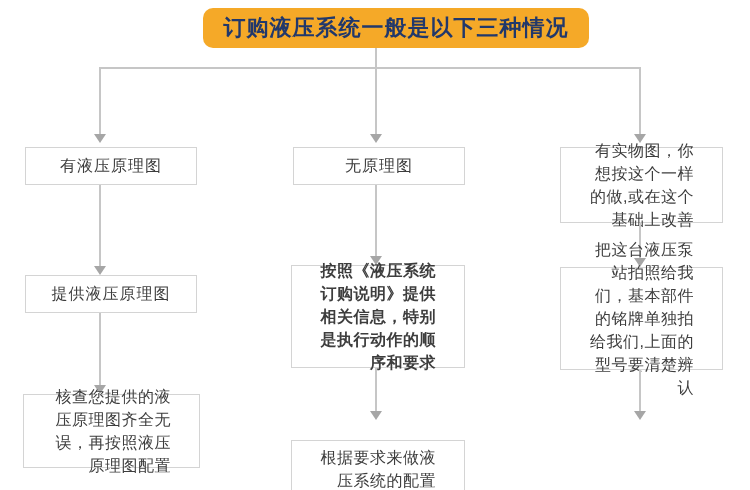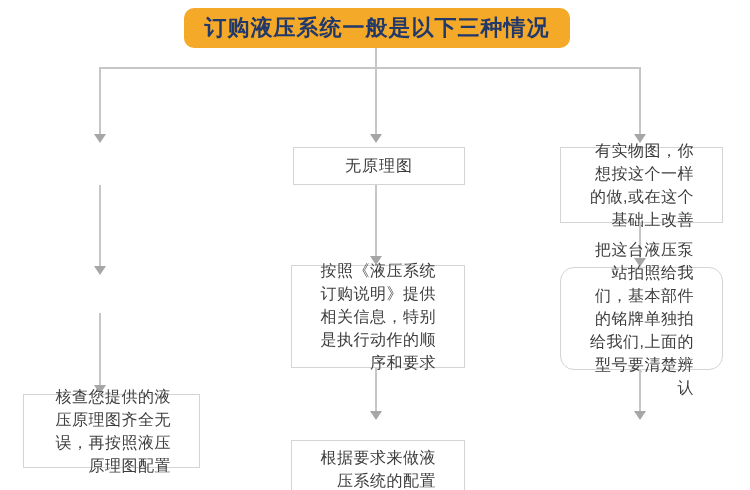--- a/index.html
+++ b/index.html
@@ -10,21 +10,21 @@
   }
   .canvas {
     position: relative;
     width: 750px;
     height: 490px;
     background: #ffffff;
     overflow: hidden;
   }
   .header {
     position: absolute;
-    left: 184px;
+    left: 203px;
     top: 8px;
     width: 386px;
     height: 40px;
     background: #F5A928;
     border-radius: 10px;
     display: flex;
     align-items: center;
     justify-content: center;
     color: #21386B;
     font-size: 22px;
@@ -83,34 +83,36 @@
 
   <div class="vline" style="left:375px; top:48px; height:20px;"></div>
   <div class="hline" style="left:99px; top:67px; width:542px;"></div>
   <div class="vline" style="left:99px;  top:67px; height:68px;"></div>
   <div class="vline" style="left:375px; top:67px; height:68px;"></div>
   <div class="vline" style="left:639px; top:67px; height:68px;"></div>
   <div class="arrowhead" style="left:94px;  top:134px;"></div>
   <div class="arrowhead" style="left:370px; top:134px;"></div>
   <div class="arrowhead" style="left:634px; top:134px;"></div>
 
+  <div class="box center" style="left:25px; top:147px; width:172px; height:38px;">有液压原理图</div>
   <div class="vline" style="left:99px; top:185px; height:81px;"></div>
   <div class="arrowhead" style="left:94px; top:266px;"></div>
+  <div class="box center" style="left:25px; top:275px; width:172px; height:38px;">提供液压原理图</div>
   <div class="vline" style="left:99px; top:313px; height:72px;"></div>
   <div class="arrowhead" style="left:94px; top:385px;"></div>
   <div class="box center" style="left:293px; top:147px; width:172px; height:38px;">无原理图</div>
 
   <div class="box multi" style="left:23px; top:394px; width:177px; height:74px;">核查您提供的液压原理图齐全无误，再按照液压原理图配置</div>
   <div class="vline" style="left:375px; top:185px; height:71px;"></div>
   <div class="arrowhead" style="left:370px; top:256px;"></div>
-  <div class="box multi" style="left:291px; top:265px; width:174px; height:103px;">按照《液压系统订购说明》提供相关信息，特别是执行动作的顺序和要求</div>
+  <div class="box multi" style="left:291px; top:265px; width:174px; height:103px;font-weight:bold;">按照《液压系统订购说明》提供相关信息，特别是执行动作的顺序和要求</div>
   <div class="vline" style="left:375px; top:368px; height:43px;"></div>
   <div class="arrowhead" style="left:370px; top:411px;"></div>
   <div class="box multi" style="left:291px; top:440px; width:174px; height:58px;">根据要求来做液压系统的配置</div>
 
   <div class="box multi" style="left:560px; top:147px; width:163px; height:76px;">有实物图，你想按这个一样的做,或在这个基础上改善</div>
   <div class="vline" style="left:639px; top:223px; height:35px;"></div>
   <div class="arrowhead" style="left:634px; top:258px;"></div>
-  <div class="box multi" style="left:560px; top:267px; width:163px; height:103px;border-radius:14px;">把这台液压泵站拍照给我们，基本部件的铭牌单独拍给我们,上面的型号要清楚辨认</div>
+  <div class="box multi" style="left:560px; top:267px; width:163px; height:103px;">把这台液压泵站拍照给我们，基本部件的铭牌单独拍给我们,上面的型号要清楚辨认</div>
   <div class="vline" style="left:639px; top:370px; height:41px;"></div>
   <div class="arrowhead" style="left:634px; top:411px;"></div>
 
 </div>
 
 </body></html>

